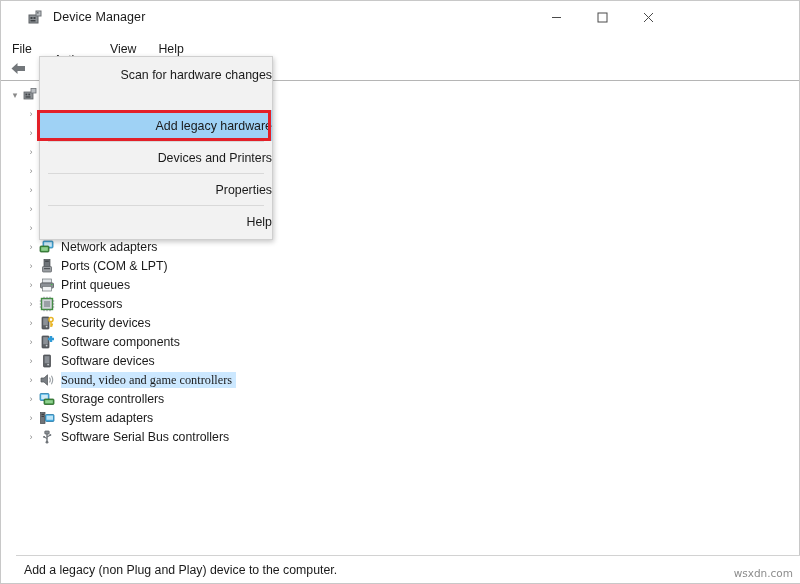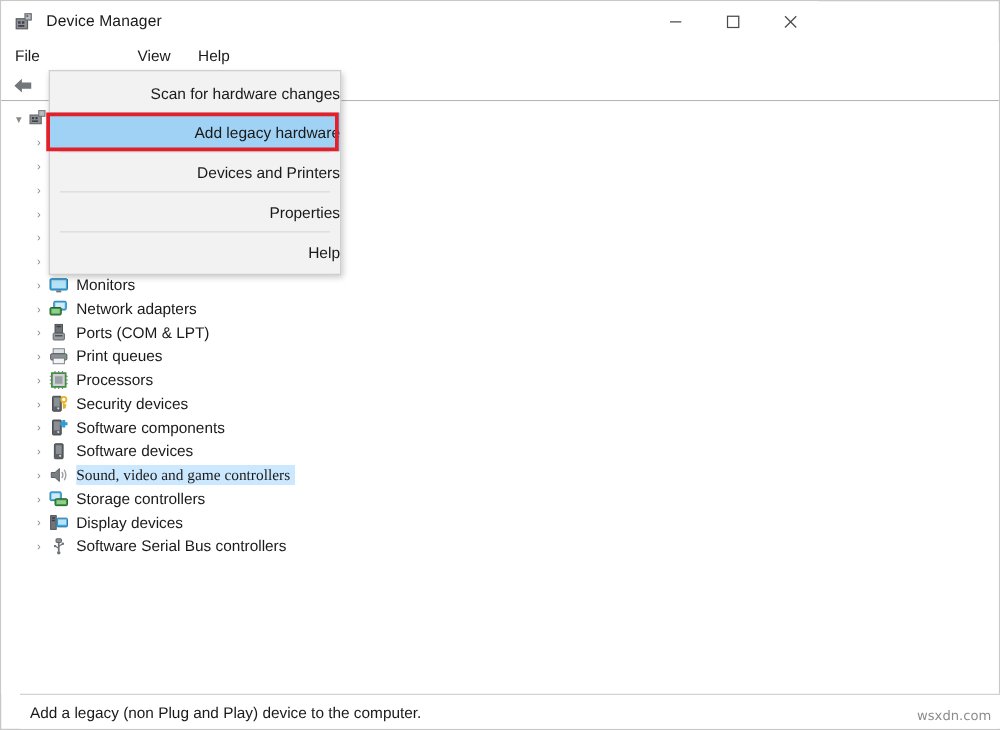--- a/index.html
+++ b/index.html
@@ -11,21 +11,21 @@
   }
   #app {
     position: relative;
     width: 800px; height: 584px;
     background: #ffffff;
     border: 1px solid #c8c8c8;
   }
 
   
   #titlebar {
-    position: absolute; top: 0; left: 0;
+    position: absolute; top: 0; left: 16px;
     width: 654px; height: 32px;
     background: #ffffff;
     display: flex; align-items: center;
   }
   #title-icon {
     width: 17px; height: 17px;
     margin-left: 10px; margin-right: 9px;
     position: relative; flex: none;
   }
   #titlebar .title-text {
@@ -45,21 +45,21 @@
   
   #menubar {
     position: absolute; top: 32px; left: 0;
     width: 798px; height: 23px;
     background: #ffffff;
     display: flex; align-items: stretch;
     font-size: 12.3px;
   }
   .menu-item {
     padding: 0 11px;
-    display: flex; align-items: center;
+    display: flex; align-items: flex-end;
     color: #1a1a1a;
   }
   .menu-item.active { background: #cde8f7; margin-top: 34px; }
 
   
   #toolbar {
     position: absolute; top: 55px; left: 0;
     width: 798px; height: 25px;
     background: #ffffff;
     border-bottom: 1px solid #b5b5b5;
@@ -134,21 +134,21 @@
     display: flex; align-items: center;
     padding-left: 35px;
     font-size: 12.4px; color: #1a1a1a;
     position: relative;
     justify-content: flex-end;
   }
   .dd-sep {
     height: 1px; background: #d9d9d9;
     margin: 0 8px;
   }
-  .dd-item.highlight { background: #9fd2f5; }
+  .dd-item.highlight { background: #9fd2f5; margin-top: 20px; }
   #redbox {
     position: absolute;
     left: -3px; top: 0;
     width: 234px; height: 31px;
     border: 3px solid #e32028;
     z-index: 45;
     pointer-events: none;
   }
 </style>
 </head>
@@ -397,21 +397,21 @@
           </div>
           <div class="trow child">
             <span class="chev">›</span>
             <span class="ticon"><svg width="16" height="16" viewBox="0 0 16 16">
                 <rect x="1.5" y="2.5" width="4.5" height="11" fill="#6f7479" stroke="#44484c" stroke-width=".7"></rect>
                 <rect x="2.5" y="3.8" width="2.5" height="1.2" fill="#3c4044"></rect>
                 <rect x="2.5" y="5.8" width="2.5" height="1.2" fill="#3c4044"></rect>
                 <rect x="6.5" y="4.5" width="8.5" height="7" rx="1" fill="#3fa8e0" stroke="#2a79a5" stroke-width=".8"></rect>
                 <rect x="7.5" y="5.6" width="6.5" height="4.2" fill="#bbe3f6"></rect>
               </svg></span>
-            <span class="tlabel">Display devices</span>
+            <span class="tlabel">System adapters</span>
           </div>
           <div class="trow child">
             <span class="chev">›</span>
             <span class="ticon"><svg width="16" height="16" viewBox="0 0 16 16">
                 <circle cx="8" cy="13.2" r="1.4" fill="#6f7479"></circle>
                 <path d="M8 12 L8 4.2" stroke="#6f7479" stroke-width="1.4"></path>
                 <rect x="5.8" y="2" width="4.4" height="3" rx=".6" fill="#8b9096" stroke="#55595d" stroke-width=".7"></rect>
                 <path d="M8 8 L11 6.2 M8 9.6 L5 7.8" stroke="#6f7479" stroke-width="1.1" fill="none"></path>
                 <circle cx="11.3" cy="6" r="1" fill="#6f7479"></circle>
                 <rect x="4.2" y="7" width="1.7" height="1.7" fill="#6f7479"></rect>

